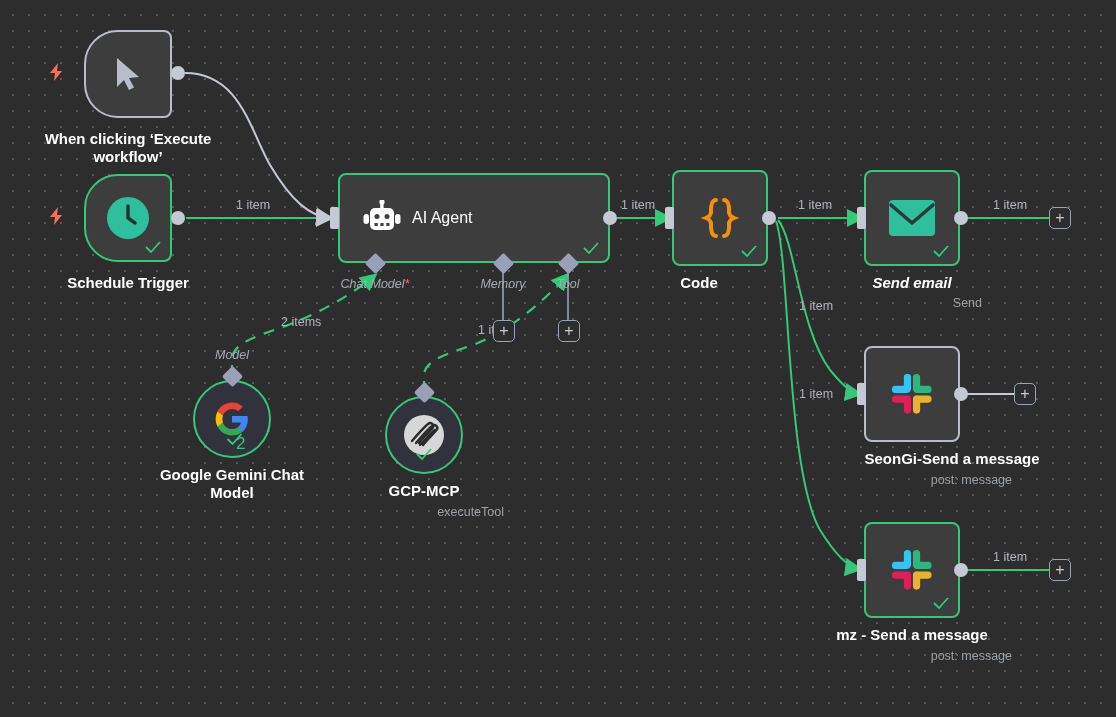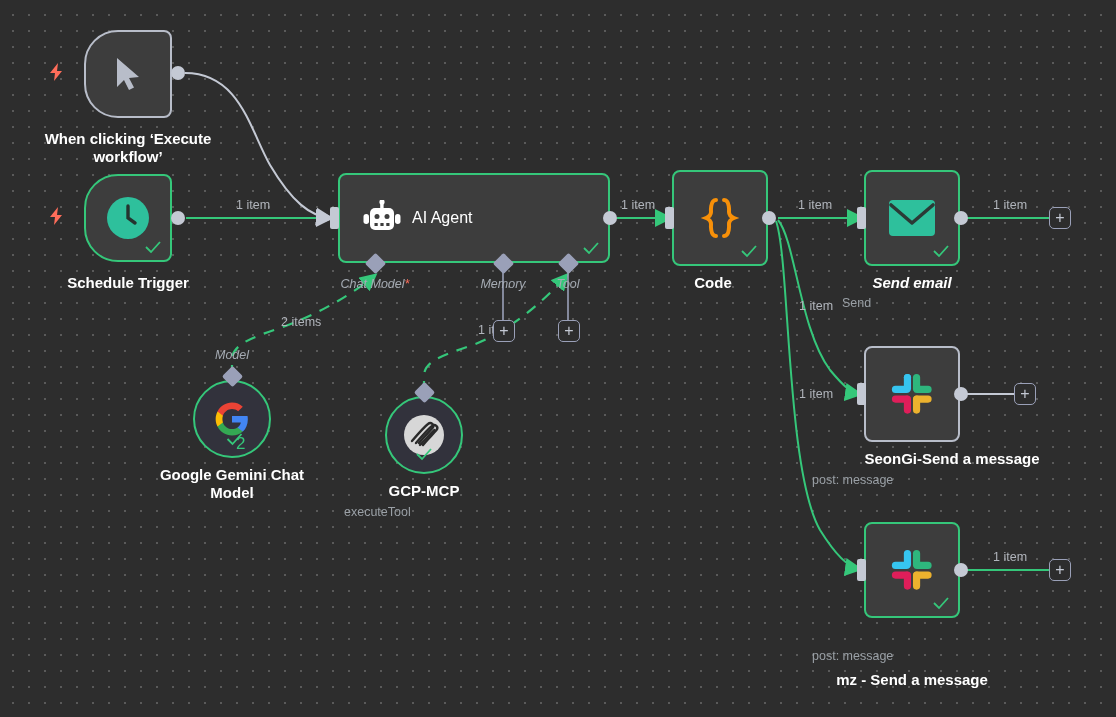--- a/index.html
+++ b/index.html
@@ -87,21 +87,21 @@
     color: #ffffff;
     font-size: 15px;
     font-weight: bold;
     line-height: 18px;
     white-space: pre-line;
     pointer-events: none;
   }
   .nsub {
     position: absolute;
     z-index: 4;
-    text-align: left;
+    text-align: right;
     color: #9aa0a6;
     font-size: 12.5px;
     line-height: 14px;
     pointer-events: none;
   }
 
   
   .port-out {
     position: absolute;
     width: 14px; height: 14px;
@@ -285,21 +285,21 @@
       <svg width="46" height="46" viewBox="0 0 46 46">
         <path d="M19,5 C13,5 14,17 14,17 C14,21 9,23 9,23 C9,23 14,25 14,29 C14,29 13,41 19,41" stroke="#f79009" stroke-width="4" fill="none" stroke-linecap="round"></path>
         <path d="M27,5 C33,5 32,17 32,17 C32,21 37,23 37,23 C37,23 32,25 32,29 C32,29 33,41 27,41" stroke="#f79009" stroke-width="4" fill="none" stroke-linecap="round"></path>
       </svg>
     </div>
     <svg class="tick" viewBox="0 0 18 18">
       <path d="M2,9 L7,14 L16,4" stroke="#35c77a" stroke-width="1.8" fill="none"></path>
     </svg>
   </div>
   <div class="port-out" style="left:762px; top:211px;"></div>
-  <div class="nlabel" style="left:653px; top:274px; width:120px;">Code</div>
+  <div class="nlabel" style="left:639px; top:274px; width:120px;">Code</div>
 
   <div class="edge-label" style="left:798px; top:198px;">1 item</div>
   <div class="edge-label" style="left:799px; top:299px;">1 item</div>
   <div class="edge-label" style="left:799px; top:387px;">1 item</div>
 
   <div class="port-in" style="left:857px; top:207px;"></div>
   <div class="node" style="left:864px; top:170px; width:96px; height:96px;">
     <div class="ico">
       <svg width="48" height="38" viewBox="0 0 48 38">
         <rect x="1" y="1" width="46" height="36" rx="4" fill="#2ec09c"></rect>
@@ -349,21 +349,21 @@
         <rect x="3" y="25.5" width="19" height="7.5" rx="3.75" fill="#e01e5a"></rect>
         <rect x="25" y="25.5" width="7.5" height="19" rx="3.75" fill="#ecb22e"></rect>
         <rect x="25.5" y="25.5" width="19" height="7.5" rx="3.75" fill="#ecb22e"></rect>
       </svg>
     </div>
     <svg class="tick" viewBox="0 0 18 18">
       <path d="M2,9 L7,14 L16,4" stroke="#35c77a" stroke-width="1.8" fill="none"></path>
     </svg>
   </div>
   <div class="port-out" style="left:954px; top:563px;"></div>
-  <div class="nlabel" style="left:812px; top:626px; width:200px;margin-top:45px;">mz - Send a message</div>
+  <div class="nlabel" style="left:812px; top:626px; width:200px;">mz - Send a message</div>
   <div class="nsub" style="left:812px; top:649px; width:200px;">post: message</div>
   <div class="edge-label" style="left:993px; top:550px;">1 item</div>
   <div class="plus" style="left:1049px; top:559px;">+</div>
 
   <div class="port-label" style="left:192px; top:348px; width:80px;">Model</div>
   <div class="diamond" style="left:225px; top:369px;"></div>
   <div class="subnode badge2" style="left:193px; top:380px;">
     <svg width="36" height="36" viewBox="0 0 48 48">
       <path fill="#4285f4" d="M45.1 24.5c0-1.6-.1-3.1-.4-4.5H24v8.5h11.8c-.5 2.7-2 5-4.3 6.6v5.5h7c4.1-3.8 6.6-9.4 6.6-16.1z"></path>
       <path fill="#34a853" d="M24 46c5.8 0 10.7-1.9 14.3-5.2l-7-5.5c-1.9 1.3-4.4 2.1-7.3 2.1-5.6 0-10.4-3.8-12.1-8.9H4.7v5.6C8.3 41.3 15.6 46 24 46z"></path>

